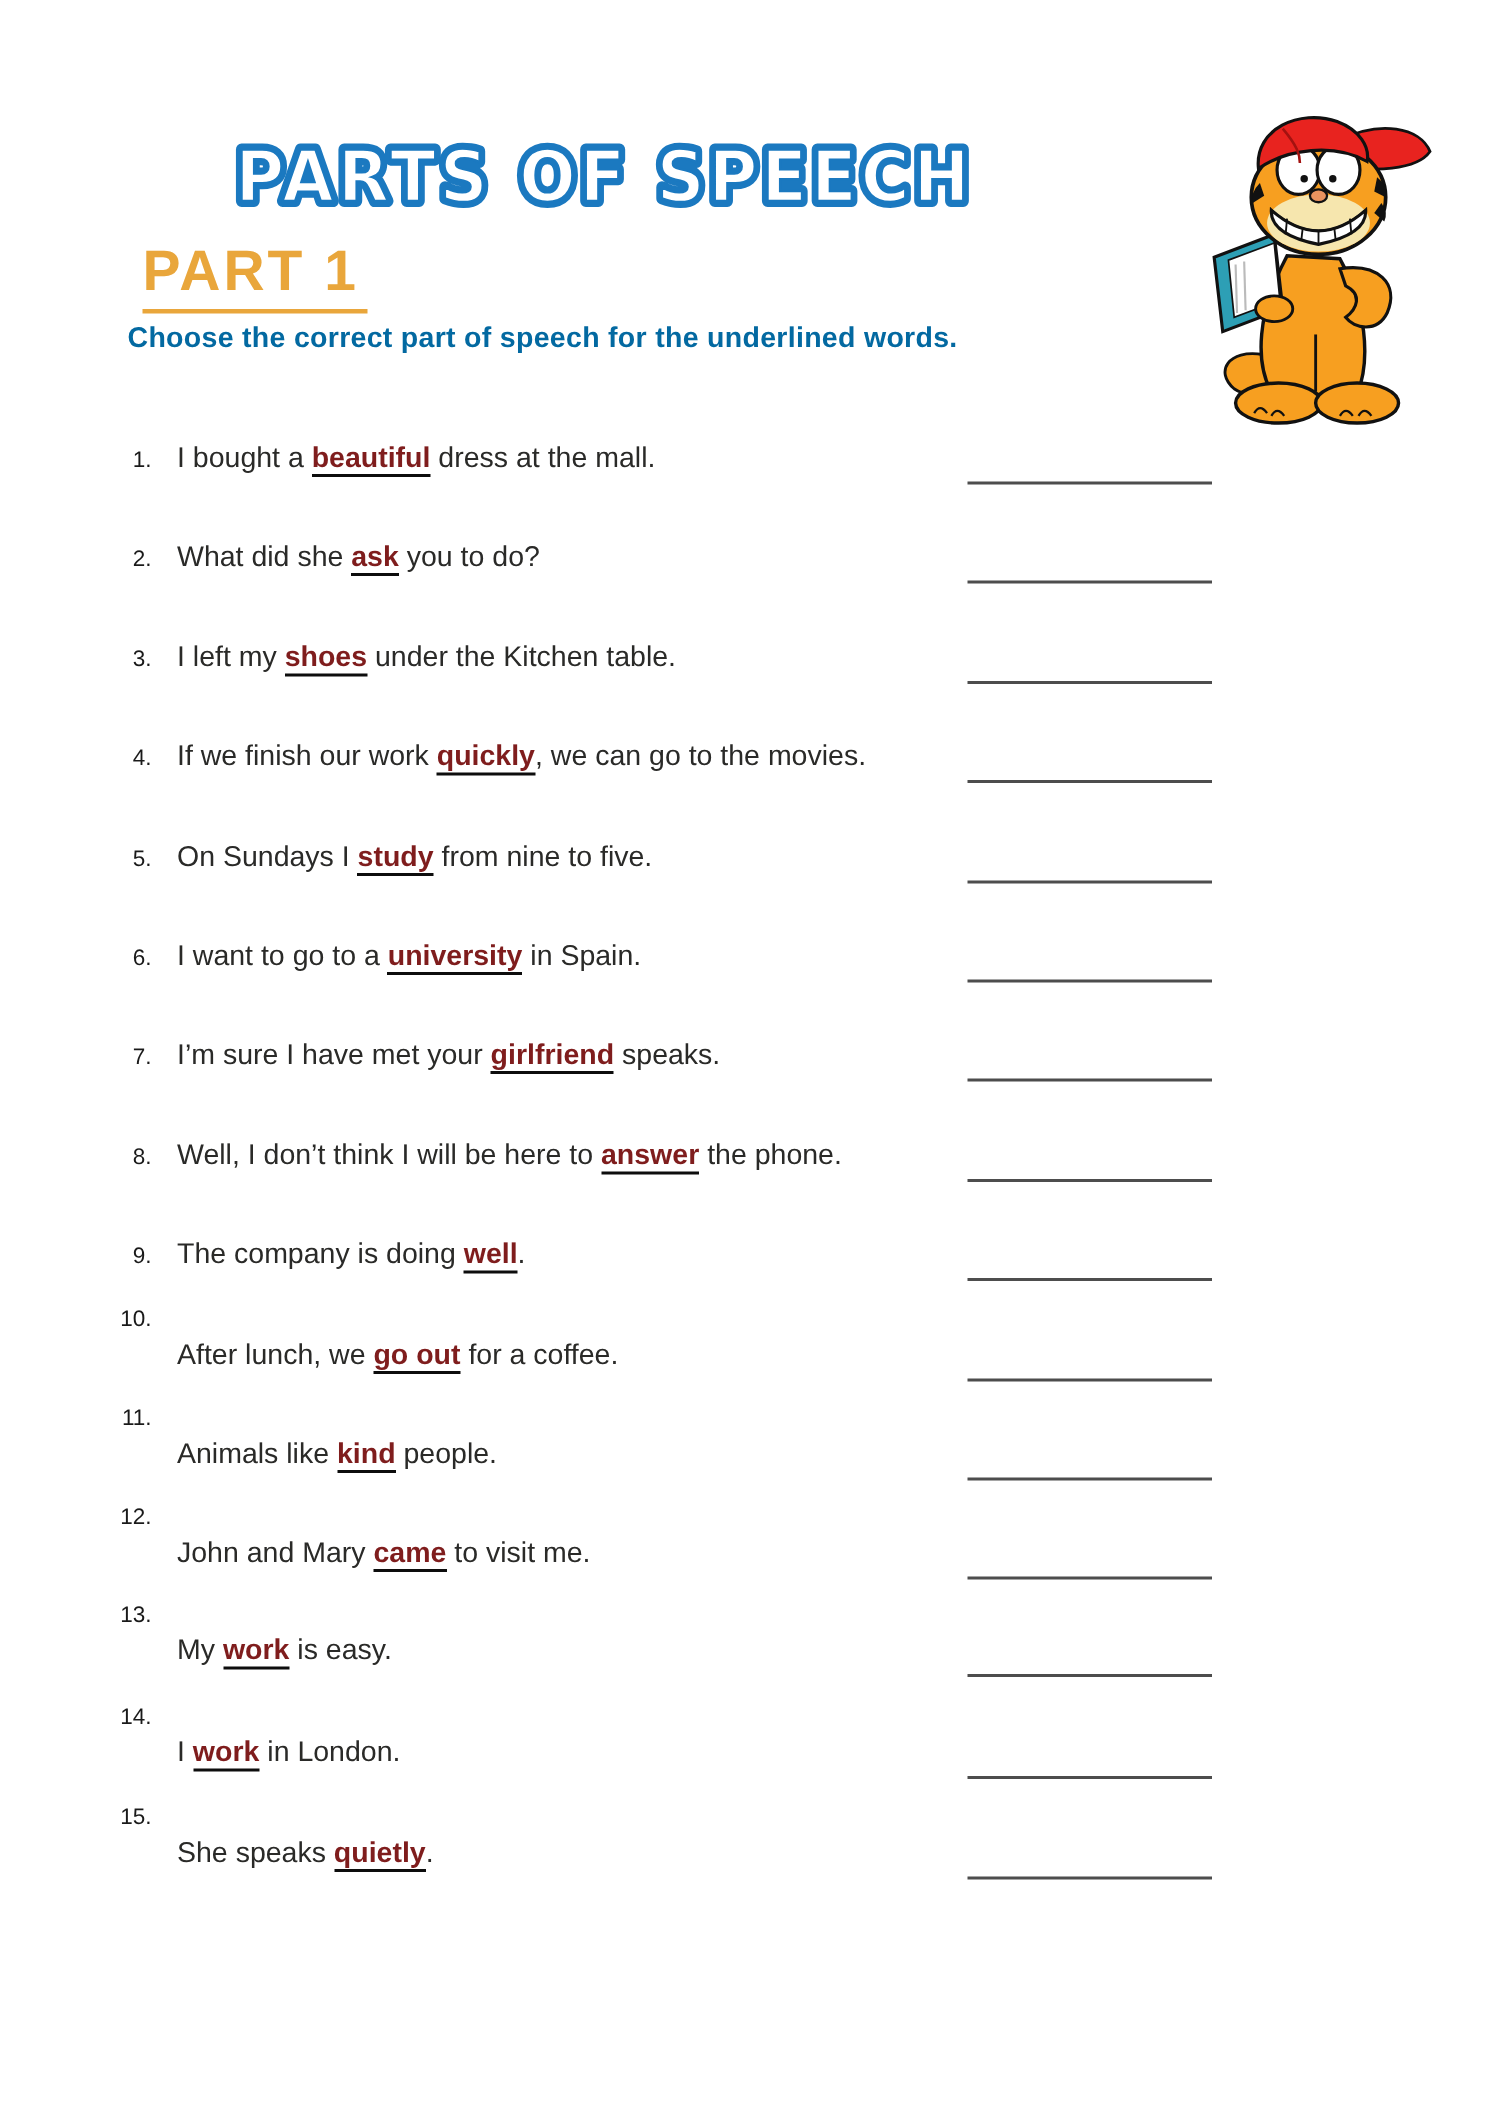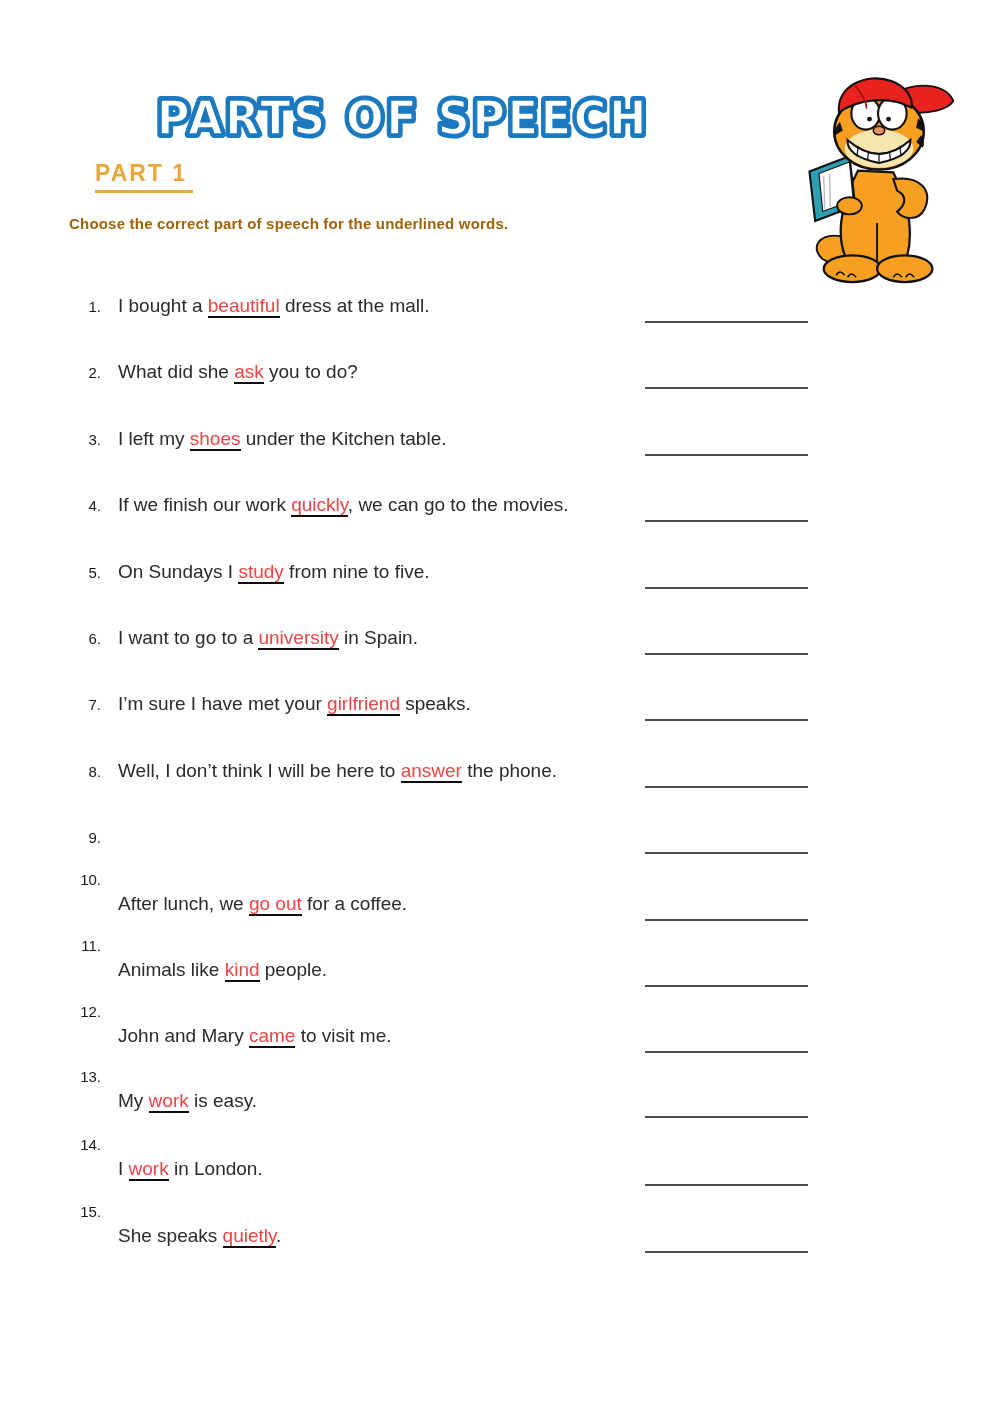--- a/index.html
+++ b/index.html
@@ -16,32 +16,32 @@
   
   .title-svg { position: absolute; left: 148px; top: 82px; }
   .title-stroke {
     font-family: "DejaVu Sans", sans-serif;
     font-weight: bold;
     font-size: 47px;
     letter-spacing: 3px;
   }
   .part-label {
     position: absolute; left: 95px; top: 160px;
-    font-size: 23px;
+    font-size: 38px;
     font-weight: 600;
     letter-spacing: 2px;
     color: #e9a63b;
     border-bottom: 3px solid #e9a63b;
     padding: 0 6px 3px 0;
   }
   .instruction {
-    position: absolute; left: 69px; top: 215px;
-    font-size: 15px;
+    position: absolute; left: 85px; top: 215px;
+    font-size: 19px;
     font-weight: 700;
-    color: #a16207;
+    color: #0369a1;
     letter-spacing: 0.2px;
   }
   .garfield { position: absolute; left: 798px; top: 68px; width: 162px; height: 228px; }
 
   
   .questions { position: absolute; left: 0; top: 295px; width: 1000px; height: 1020px; }
   .q-item { position: absolute; left: 0; width: 1000px; height: 60px; }
   .q-num {
     position: absolute; left: 58px; top: 3px; width: 43px;
     text-align: right;
@@ -49,22 +49,22 @@
     color: #1a1a1a;
   }
   .q-item.wrap .q-num { top: -22px; }
   .q-text {
     position: absolute; left: 118px; top: 0; width: 515px;
     font-size: 19px;
     color: #2a2a28;
     white-space: nowrap;
   }
   .q-text .u {
-    font-weight: normal;
-    color: #ef4444;
+    font-weight: bold;
+    color: #7f1d1d;
     border-bottom: 2.5px solid #0d0d0d;
     padding-bottom: 0px;
   }
   .q-blank {
     position: absolute; left: 645px; top: 26px; width: 163px; height: 0;
     border-bottom: 2px solid #4d4d4d;
   }
 </style>
 </head>
 <body>
@@ -194,20 +194,23 @@
     </div>
       <div class="q-item" style="top: 464.8px;">
       <div class="q-num">8.</div>
       <div class="q-text">
         <span>Well, I don’t think I will be here to </span><span class="u">answer</span><span> the phone.</span>
       </div>
       <div class="q-blank"></div>
     </div>
       <div class="q-item" style="top: 531.2px;">
       <div class="q-num">9.</div>
+      <div class="q-text">
+        <span>The company is doing </span><span class="u">well</span><span>.</span>
+      </div>
       <div class="q-blank"></div>
     </div>
       <div class="q-item wrap" style="top: 597.6px;">
       <div class="q-num">10.</div>
       <div class="q-text">
         <span>After lunch, we </span><span class="u">go out</span><span> for a coffee.</span>
       </div>
       <div class="q-blank"></div>
     </div>
       <div class="q-item wrap" style="top: 664px; padding-left: 17px;">

